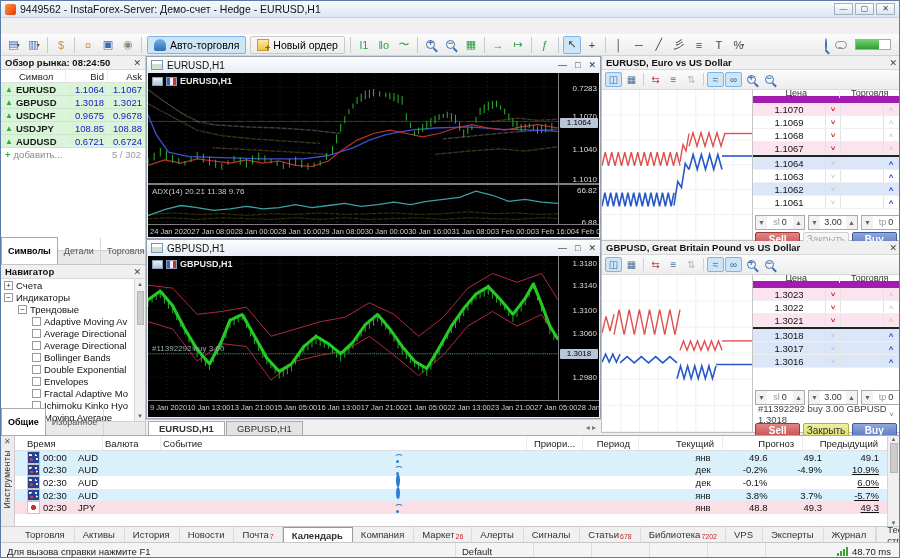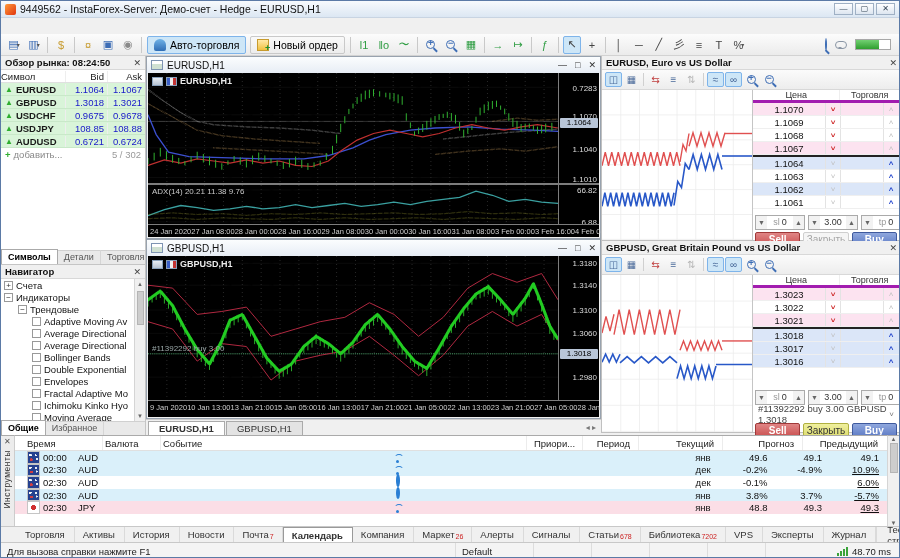--- a/index.html
+++ b/index.html
@@ -38,29 +38,29 @@
   .meter{width:36px;height:11px;border:1px solid #a8a8a8;background:#fff;}
   .meter i{display:block;width:68%;height:100%;background:linear-gradient(#72d072,#2f9f2f);}
 
   
   .panel-cap{height:14px;display:flex;justify-content:space-between;align-items:center;padding:0 4px;font-weight:bold;font-size:9.5px;background:#f0f0f0;border-bottom:1px solid #d8d8d8;}
   .cap-x{font-weight:bold;color:#444;font-size:9px;}
 
   
   .mw{position:absolute;left:0;top:55px;width:145px;height:209px;background:#fff;border-right:1px solid #c5c5c5;border-bottom:1px solid #c5c5c5;}
   .mw-h{height:13px;display:flex;align-items:center;font-size:9.5px;color:#222;border-bottom:1px solid #e0e0e0;}
-  .mw-c1{width:64px;padding-left:0;} .mw-c2{width:42px;text-align:right;padding-right:3px;border-left:1px solid #eee;} .mw-c3{width:38px;text-align:right;padding-right:3px;border-left:1px solid #eee;}
+  .mw-c1{width:64px;padding-left:18px;} .mw-c2{width:42px;text-align:right;padding-right:3px;border-left:1px solid #eee;} .mw-c3{width:38px;text-align:right;padding-right:3px;border-left:1px solid #eee;}
   .mw-r{height:13px;display:flex;align-items:center;background:#d9f4d9;border-bottom:1px solid #c9e8c9;font-size:9.5px;}
   .mw-r .sym{font-weight:bold;color:#1a1a1a;}
   .up-arrow{color:#2fae2f;font-size:8px;margin:0 3px 0 2px;}
   .quote{color:#1717c9;}
   .mw-add{height:13px;display:flex;align-items:center;font-size:9.5px;color:#888;}
   .plus-g{color:#2fae2f;font-weight:bold;margin:0 3px 0 4px;}
   .mini-tabs{position:absolute;left:0;bottom:0;width:100%;height:14px;background:#e9e9e9;display:flex;align-items:flex-end;border-top:1px solid #d0d0d0;}
-  .mini-tab{padding:2px 6px;font-size:9px;color:#555;border-right:1px solid #d5d5d5;}
+  .mini-tab{padding:8px 6px;font-size:9px;color:#555;border-right:1px solid #d5d5d5;}
   .mini-tab.active{background:#fff;color:#000;border:1px solid #aaa;border-bottom:none;font-weight:bold;}
 
   
   .nav{position:absolute;left:0;top:264px;width:145px;height:170px;background:#fff;border-right:1px solid #c5c5c5;}
   .tree{position:absolute;top:14px;left:0;right:11px;bottom:14px;overflow:hidden;}
   .tree-row{height:12px;display:flex;align-items:center;font-size:9.5px;white-space:nowrap;}
   .tree-row[data-level="0"]{padding-left:3px;} .tree-row[data-level="1"]{padding-left:17px;} .tree-row[data-level="2"]{padding-left:31px;}
   .exp{width:9px;height:9px;border:1px solid #999;background:#fff;font-size:8px;line-height:7px;text-align:center;margin-right:3px;color:#333;}
   .vscroll{position:absolute;top:14px;right:0;width:11px;bottom:14px;background:#f0f0f0;border-left:1px solid #d5d5d5;display:flex;flex-direction:column;align-items:center;font-size:6px;color:#666;}
   .vscroll .thumb{width:7px;height:34px;background:#cdcdcd;border:1px solid #b5b5b5;margin-top:2px;}
@@ -93,21 +93,21 @@
 
   
   .dom{position:absolute;left:600px;width:300px;background:#fff;border-left:1px solid #c0c0c0;border-bottom:1px solid #c0c0c0;}
   .dom-tb{height:20px;display:flex;align-items:center;gap:1px;padding:0 3px;background:linear-gradient(#fbfbfb,#ededed);border-bottom:1px solid #d8d8d8;}
   .di{width:17px;height:15px;display:flex;align-items:center;justify-content:center;font-size:10px;color:#4a6a9a;border-radius:2px;border:1px solid transparent;}
   .di.active{background:#cde6f7;border-color:#7eb4ea;}
   .di.dis{color:#b5b5b5;}
   .di-sep{width:1px;height:13px;background:#d0d0d0;margin:0 2px;}
   .tickpane{position:absolute;left:0;width:151px;background:#fff;border-right:1px solid #c5c5c5;}
   .domtable{position:absolute;left:151px;right:2px;}
-  .dg-h{height:13px;display:flex;align-items:center;font-size:9px;color:#333;border-bottom:3px solid #a21caf;}
+  .dg-h{height:13px;display:flex;align-items:center;font-size:9px;color:#333;border-bottom:7px solid #a21caf;}
   .dg-h .h1{width:87px;text-align:center;} .dg-h .h2{width:60px;text-align:center;border-left:1px solid #eee;}
   .drow{height:13px;display:flex;align-items:stretch;border-bottom:1px solid #efefef;font-size:9.5px;}
   .drow[data-bg="pink"]{background:#fce3f0;} .drow[data-bg="blue"]{background:#dbe6f8;} .drow[data-bg="white"]{background:#fff;}
   .dprice{width:72px;display:flex;align-items:center;justify-content:center;}
   .chev{width:15px;display:flex;align-items:center;justify-content:center;font-size:8px;border-left:1px solid #e3e3e3;}
   .dtrade{width:43px;border-left:1px solid #e3e3e3;}
   .chev.red{color:#cc2222;font-weight:bold;} .chev.blue{color:#2244cc;font-weight:bold;} .chev.pale{color:#c0c0c0;}
   .dom-div{height:2px;background:#222;}
   .spin-row{display:flex;gap:3px;padding:2px 2px 1px;}
   .spin{display:flex;border:1px solid #aaa;height:15px;background:#fff;}

